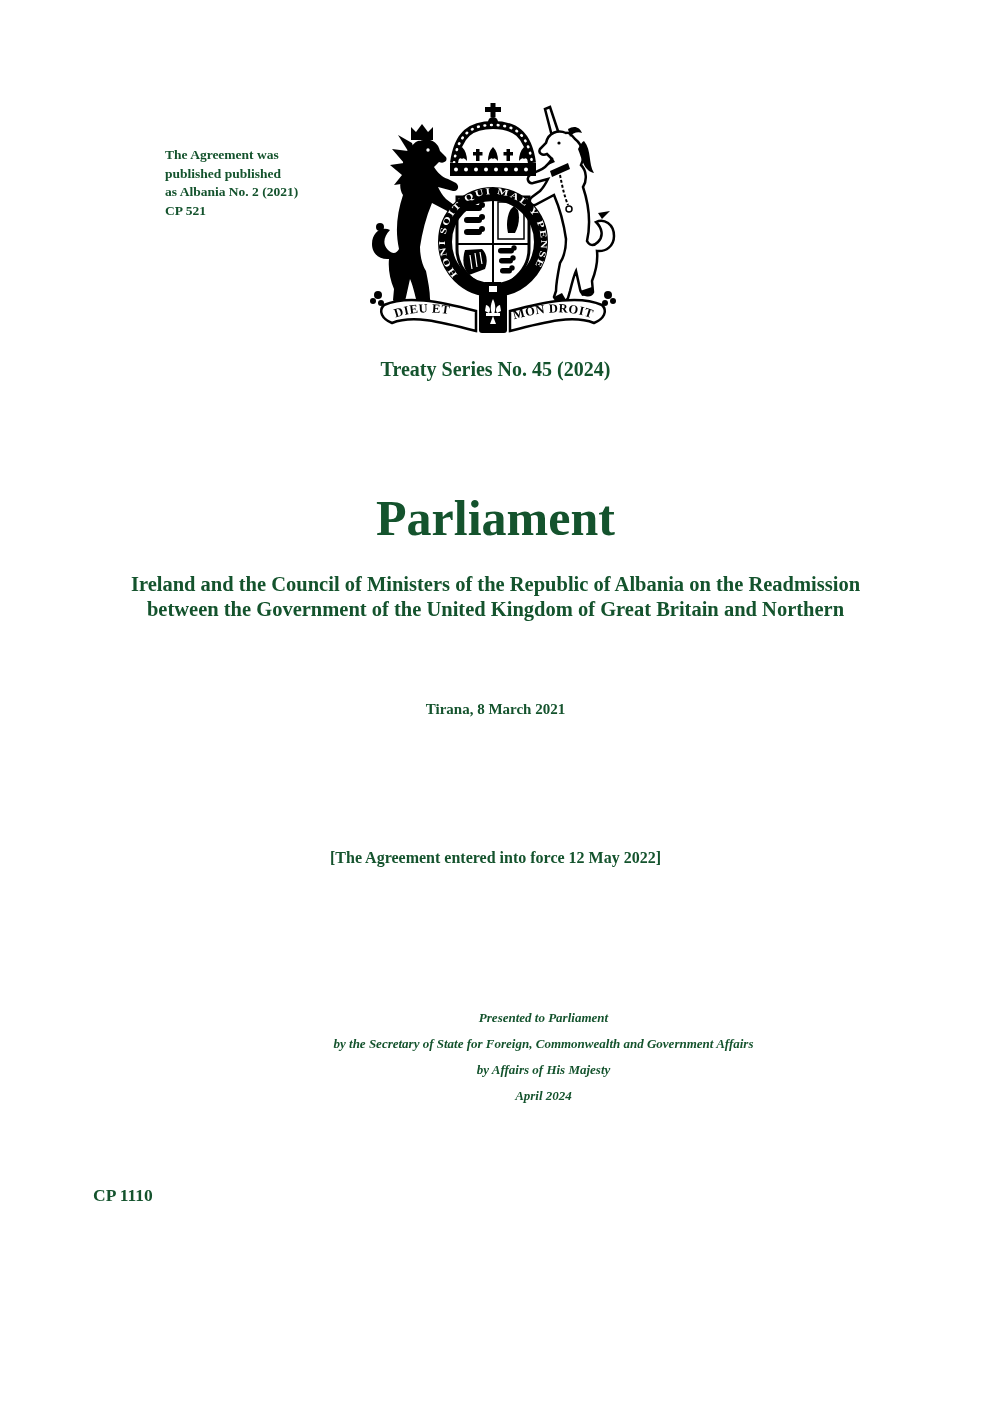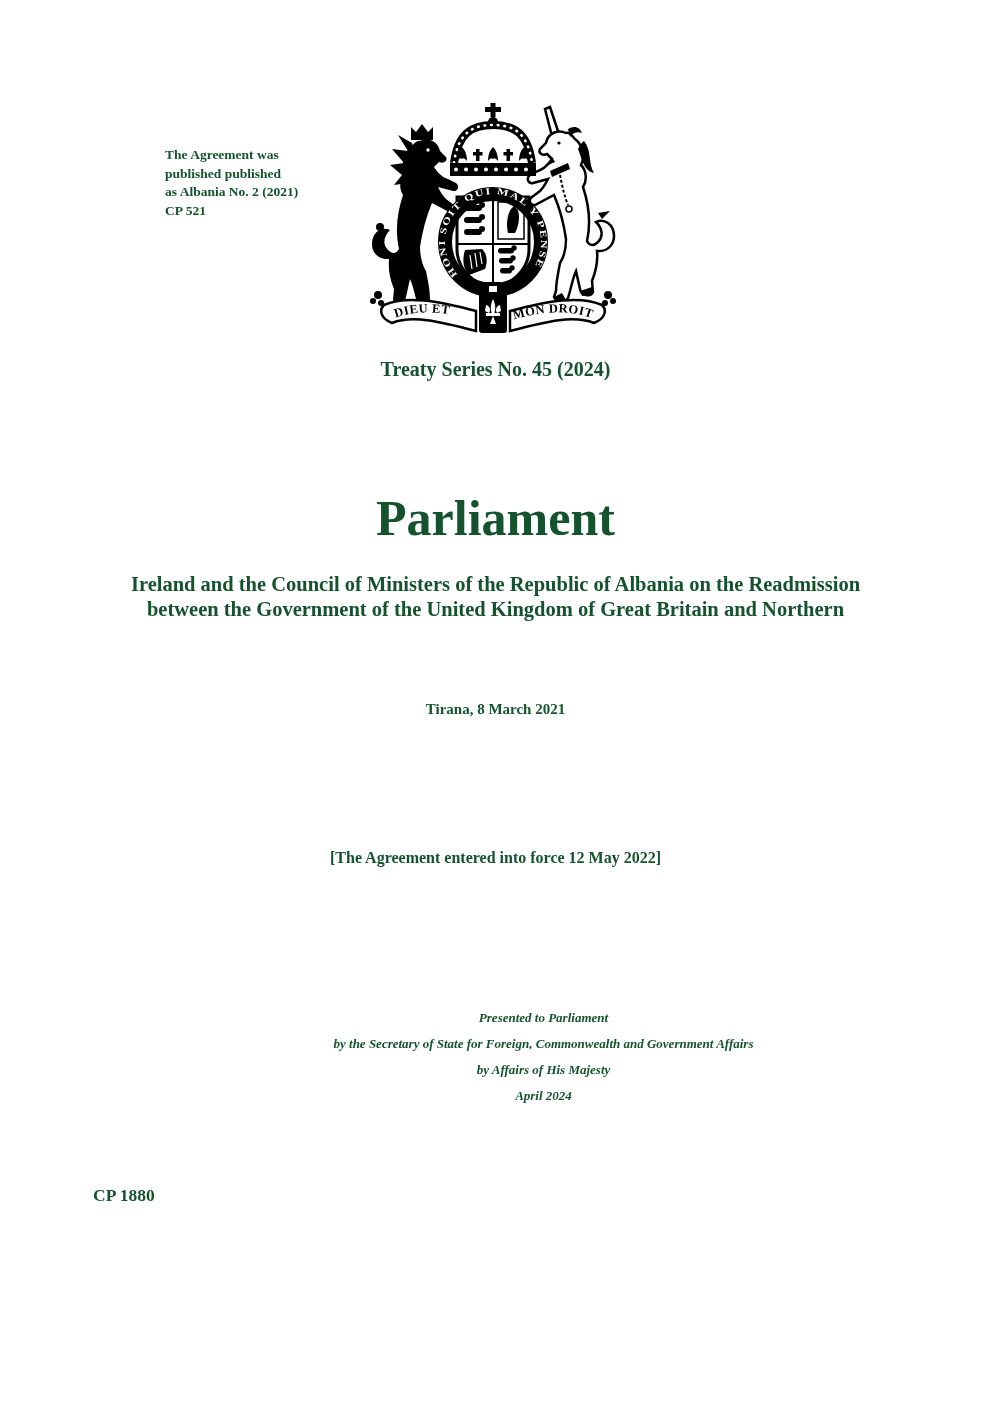--- a/index.html
+++ b/index.html
@@ -179,15 +179,15 @@
 
   <div class="abs centered eif-line">[The Agreement entered into force 12 May 2022]</div>
 
   <div class="abs centered presented">
     <div>Presented to Parliament</div>
     <div>by the Secretary of State for Foreign, Commonwealth and Government Affairs</div>
     <div>by Affairs of His Majesty</div>
     <div>April 2024</div>
   </div>
 
-  <div class="abs cp-number">CP 1880</div>
+  <div class="abs cp-number">CP 1110</div>
 
 </div>
 
 </body></html>

